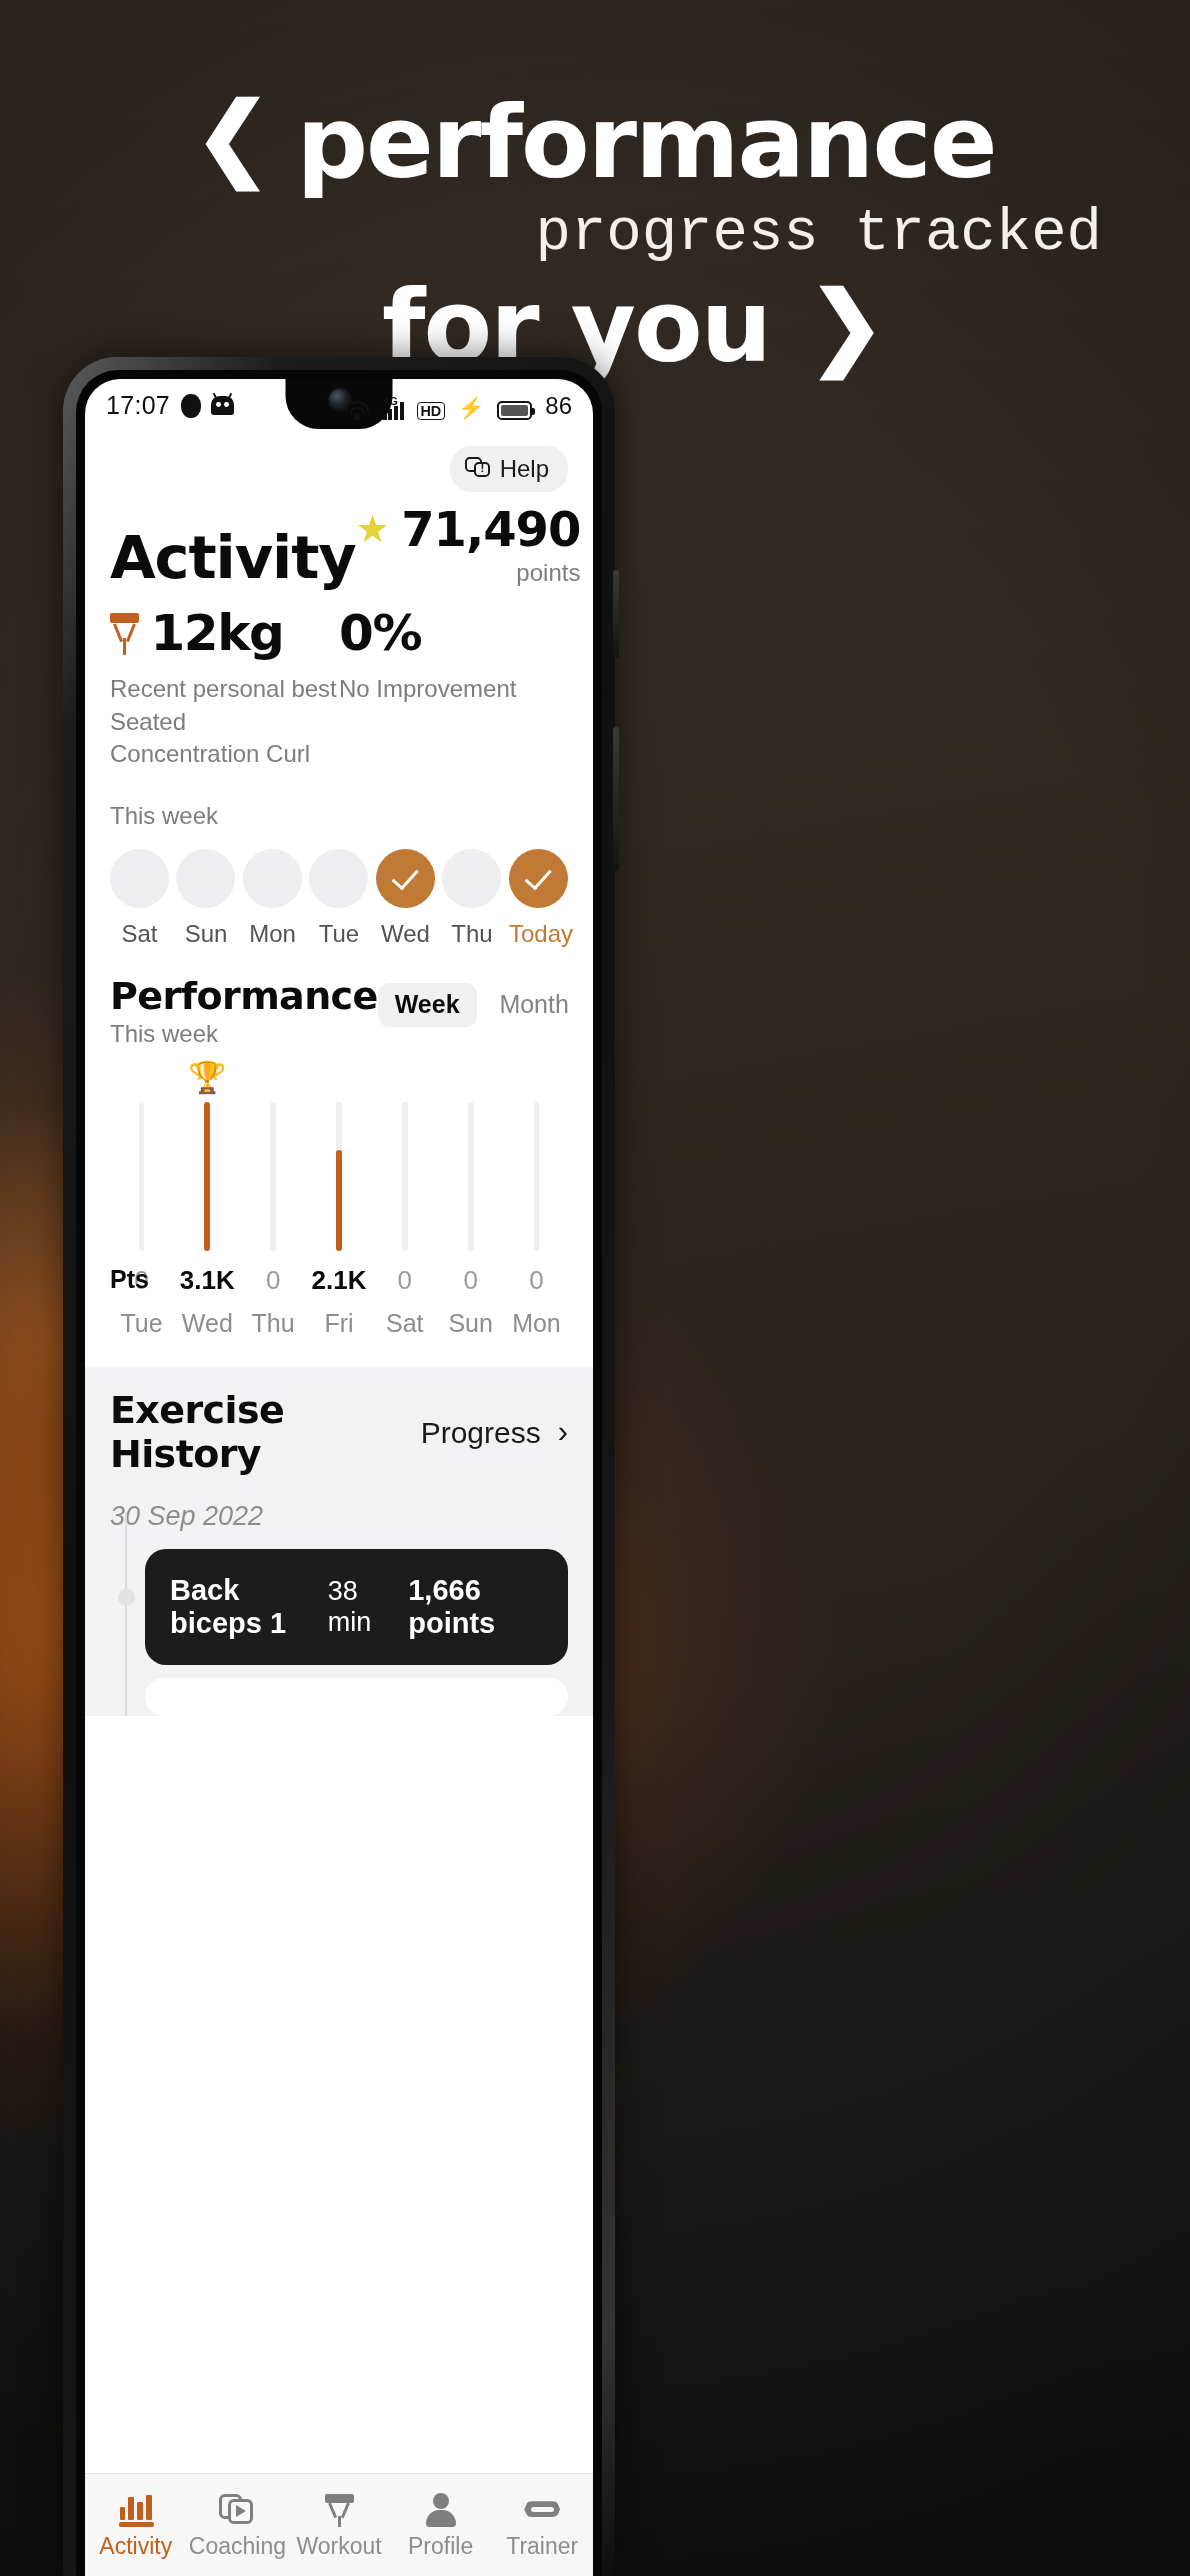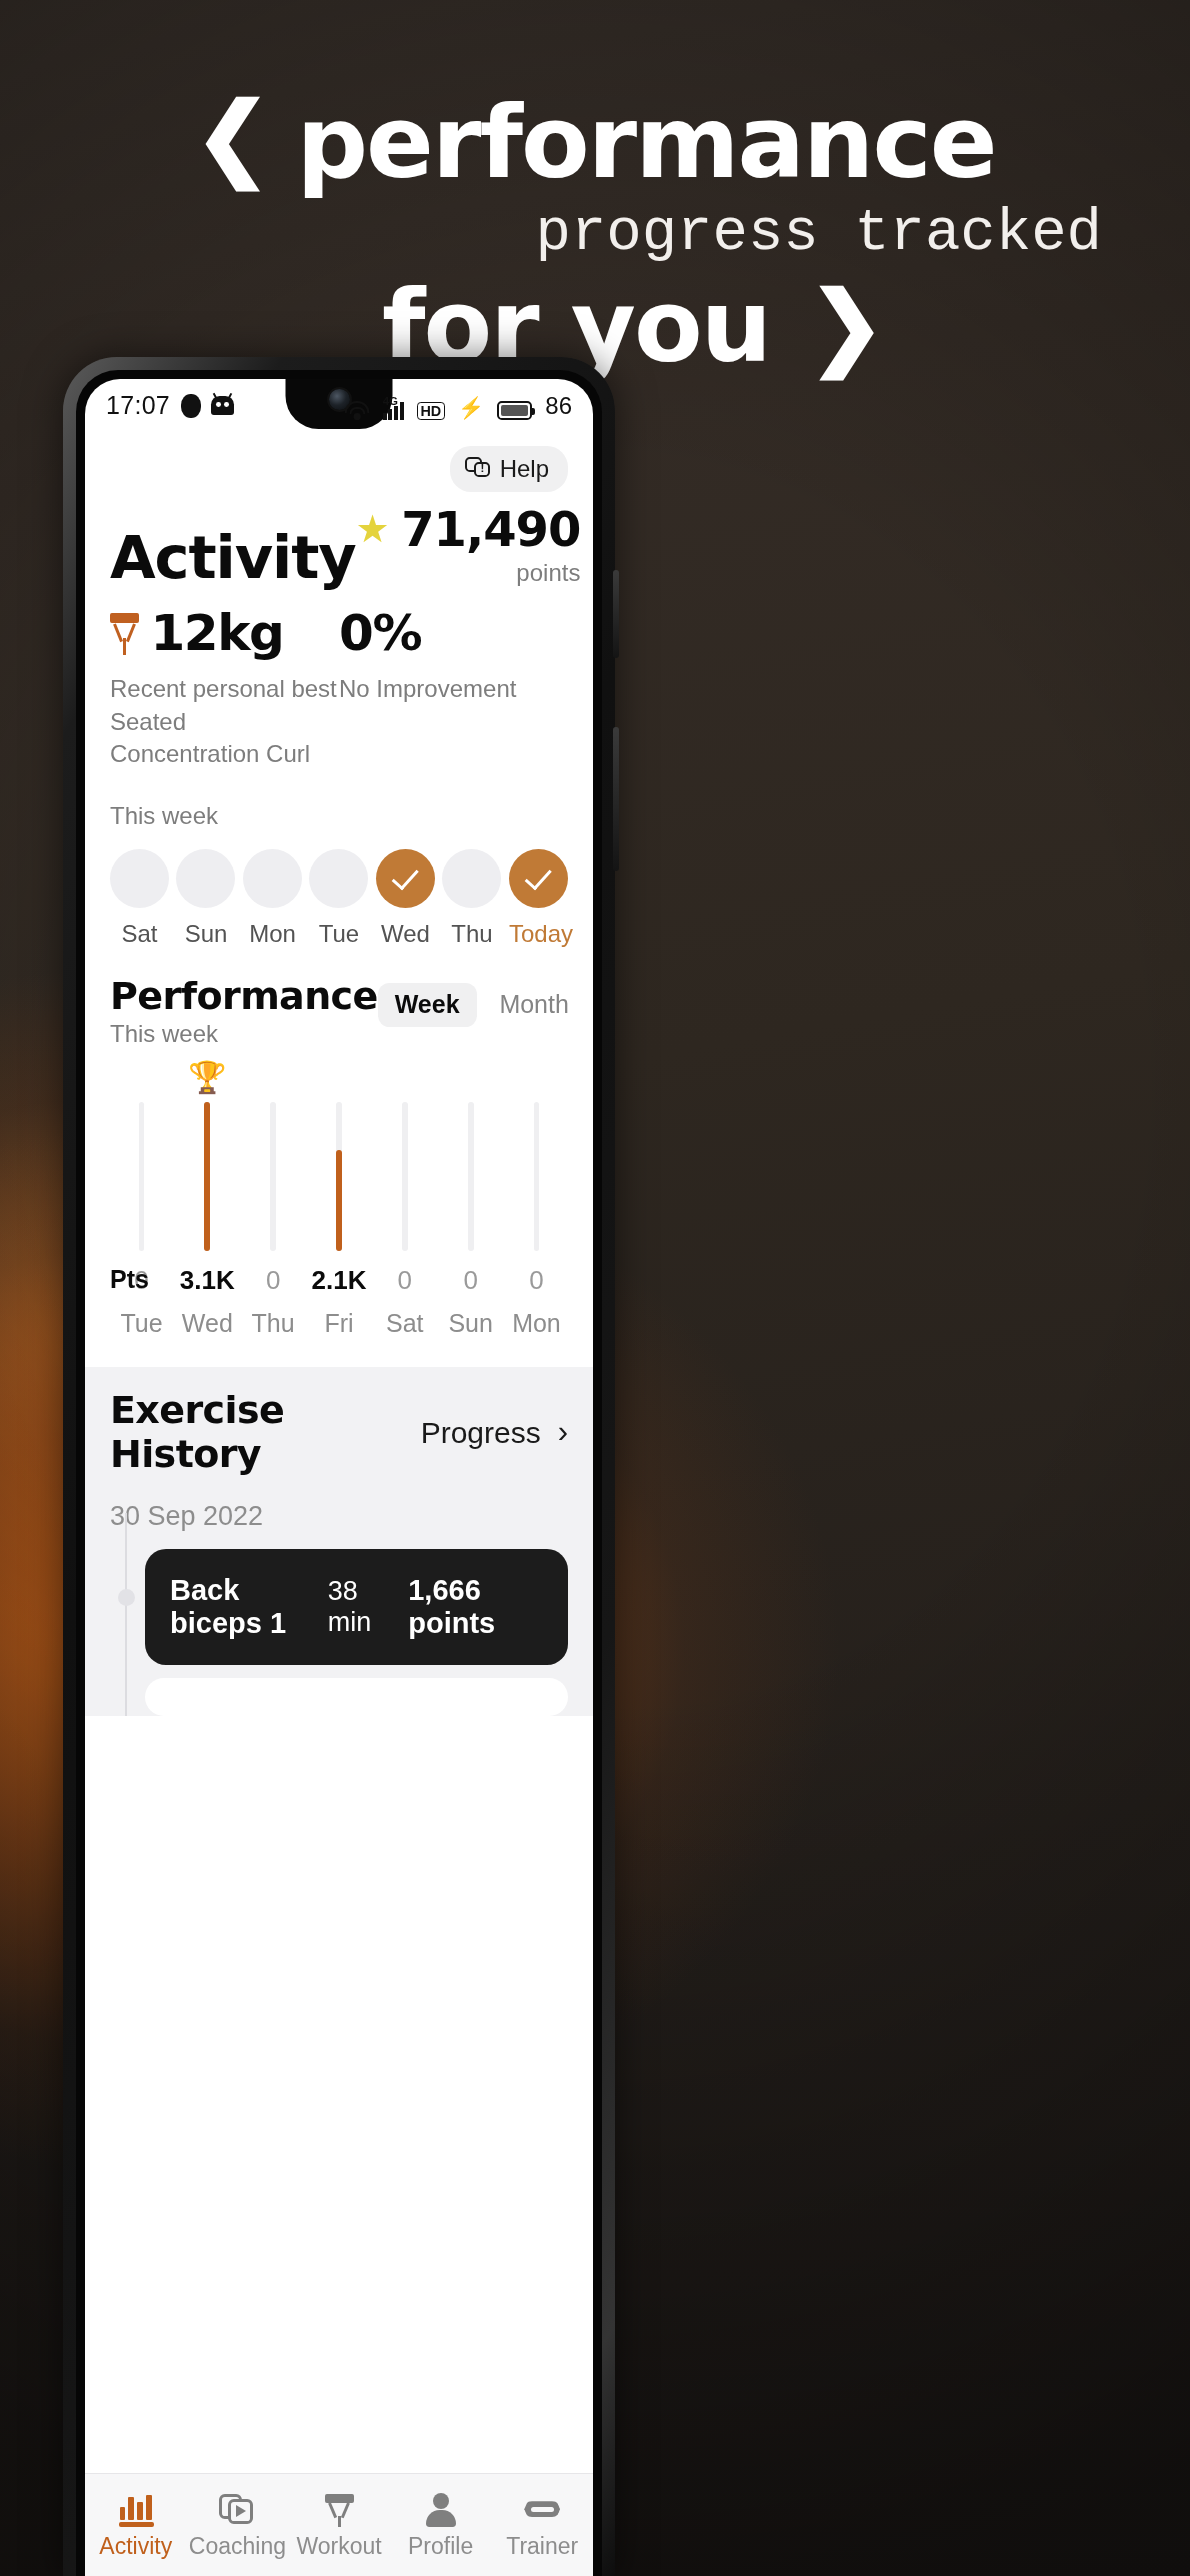--- a/index.html
+++ b/index.html
@@ -194,21 +194,21 @@
   .cv.hi{ color:#0b0b0b; font-weight:bold; }
   .chart-days{ display:flex; justify-content:space-between; padding:0 25px; margin-top:13.4px; }
   .cd{ width:63px; text-align:center; font-size:25px; color:#8d8d8d; }
 
   .hist{ background:#f2f2f4; margin-top:29px; padding:21px 25px 0 25px; position:relative; flex:1;}
   .hist-head{ display:flex; align-items:center; }
   .hist-title{ font-size:38px; font-weight:bold; color:#0b0b0b; letter-spacing:-0.6px;
                font-family:"DejaVu Sans", sans-serif; }
   .hist-prog{ margin-left:auto; display:flex; align-items:flex-end; gap:17px; font-size:30px; color:#1a1a1a; }
   .arrow-r{ font-size:31px; }
-  .hist-date{ font-size:27px; color:#8d8d8d; margin-top:25px; }
+  .hist-date{ font-size:27px; color:#8d8d8d; margin-top:25px;font-style:italic; }
   .timeline{ position:absolute; left:40px; top:146px; bottom:0; width:1.9px; background:#dcdce0; }
   .tl-dot{ position:absolute; left:33px; top:222px; width:17px; height:17px; border-radius:50%; background:#e2e2e6; }
   .hist-card{
     margin:17px 0 0 35px; background:#1c1c1c; border-radius:21px;
     display:flex; align-items:center; padding:25px 25px; color:#fff;
   }
   .hc-name{ font-size:29px; font-weight:bold; }
   .hc-right{ margin-left:auto; display:flex; align-items:baseline; gap:15.3px; }
   .hc-min{ font-size:27px; font-weight:400; }
   .hc-pts{ font-size:29px; font-weight:bold; }

